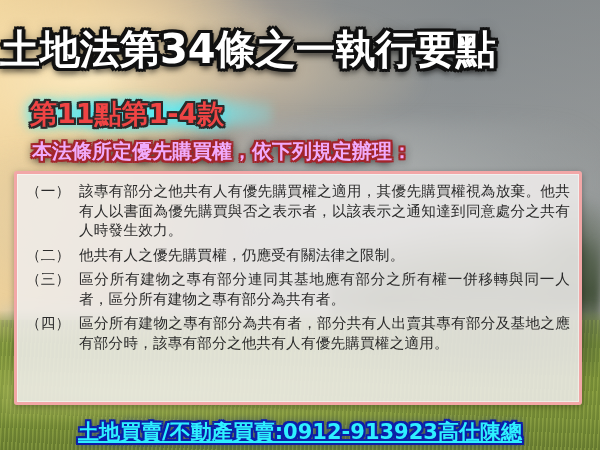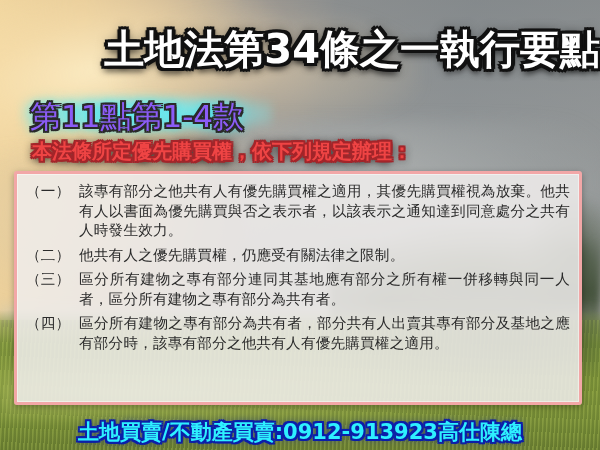--- a/index.html
+++ b/index.html
@@ -158,21 +158,21 @@
   .layer {
     position: absolute;
     left: 0; top: 0;
     width: 600px; height: 450px;
   }
 
   .title {
     position: absolute;
     left: 0; top: 22px;
     width: 600px;
-    text-align: right;
+    text-align: left;
     font-family: "DejaVu Sans", sans-serif;
     font-size: 40px;
     font-weight: bold;
     letter-spacing: 0px;
     color: #ffffff;
     text-shadow:
       -3px -3px 0 #111111,  3px -3px 0 #111111,
       -3px  3px 0 #111111,  3px  3px 0 #111111,
       -3px  0   0 #111111,  3px  0   0 #111111,
        0   -3px 0 #111111,  0    3px 0 #111111,
@@ -193,40 +193,40 @@
     background: radial-gradient(ellipse at 50% 52%,
       rgba(120,245,250,0.92) 0%,
       rgba(110,235,245,0.70) 42%,
       rgba(120,240,250,0.22) 72%,
       rgba(120,240,250,0) 92%);
     filter: blur(4px);
   }
   .subtitle {
     position: relative;
     font-family: "DejaVu Sans", sans-serif;
-    font-size: 31px;
-    font-weight: normal;
-    color: #8b5cf6;
+    font-size: 27px;
+    font-weight: bold;
+    color: #ef4444;
     white-space: nowrap;
     text-shadow:
       -2px -2px 0 #2a2a2a,  2px -2px 0 #2a2a2a,
       -2px  2px 0 #2a2a2a,  2px  2px 0 #2a2a2a,
       -2px  0   0 #2a2a2a,  2px  0   0 #2a2a2a,
        0   -2px 0 #2a2a2a,  0    2px 0 #2a2a2a,
        0    0   9px rgba(40,230,245,0.95),
        0    0   16px rgba(40,230,245,0.75);
   }
 
   .lead {
     position: absolute;
     left: 32px; top: 138px;
     font-family: "DejaVu Sans", sans-serif;
     font-size: 20px;
     font-weight: bold;
-    color: #ef4444;
+    color: #f0abfc;
     white-space: nowrap;
     text-shadow:
       -2px -2px 0 #a3252a,  2px -2px 0 #a3252a,
       -2px  2px 0 #a3252a,  2px  2px 0 #a3252a,
       -2px  0   0 #a3252a,  2px  0   0 #a3252a,
        0   -2px 0 #a3252a,  0    2px 0 #a3252a,
        0    0   10px rgba(30,20,20,0.95),
        0    3px 8px rgba(0,0,0,0.85);
   }
 
@@ -276,20 +276,21 @@
     font-size: 21px;
     font-weight: bold;
     color: #2ef0ff;
     white-space: nowrap;
     text-shadow:
       -2px -2px 0 #0c1ea8,  2px -2px 0 #0c1ea8,
       -2px  2px 0 #0c1ea8,  2px  2px 0 #0c1ea8,
       -2px  0   0 #0c1ea8,  2px  0   0 #0c1ea8,
        0   -2px 0 #0c1ea8,  0    2px 0 #0c1ea8,
        0    0   8px rgba(10,25,180,0.9);
+    text-decoration: underline;
   }
 </style>
 </head>
 <body>
 
 <div id="slide">
 
   <div class="bg-sky">
     <div class="cloud-a"></div>
     <div class="cloud-b"></div>

